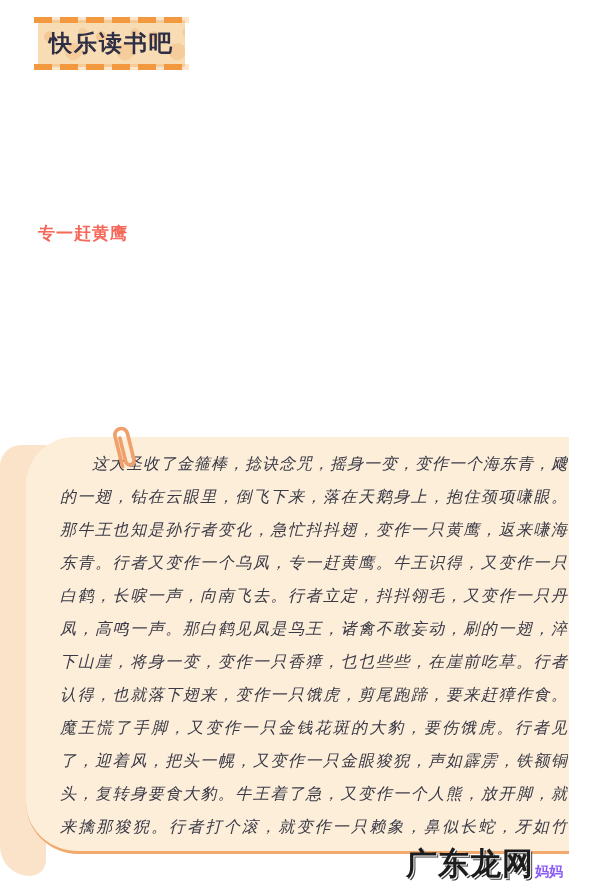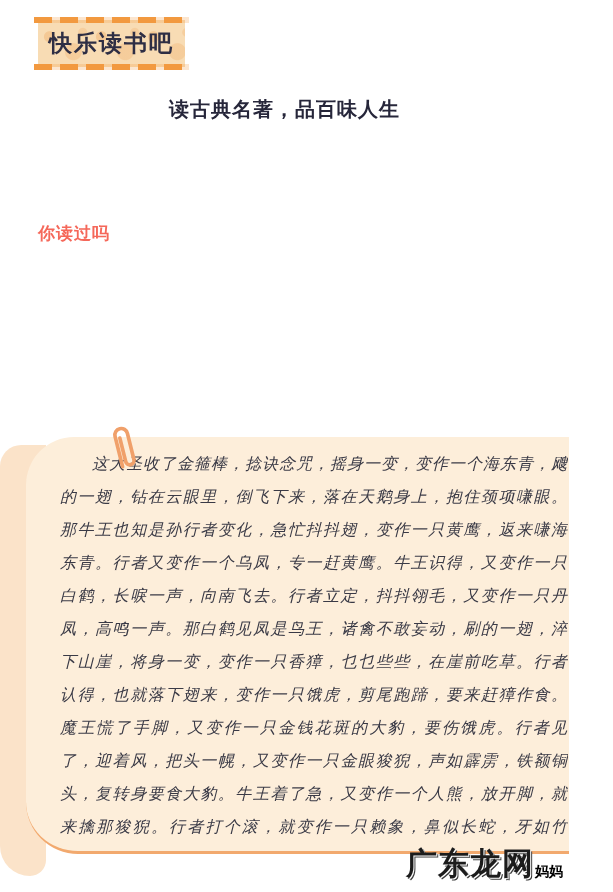--- a/index.html
+++ b/index.html
@@ -85,38 +85,37 @@
   .watermark{
     position:absolute;right:6px;top:843px;height:46px;
     display:flex;align-items:flex-start;
     font-family:"DejaVu Sans","Liberation Sans",sans-serif;
   }
   .wm-main{
     font-size:31px;font-weight:900;color:#1c1c1c;letter-spacing:1px;
     text-shadow:1px 1px 0 #ffffff,2px 2px 0 #3a3a3a;
   }
   .wm-small{
-    font-size:14px;font-weight:700;color:#000000;margin-left:1px;
+    font-size:14px;font-weight:700;color:#8b5cf6;margin-left:1px;
     align-self:flex-end;padding-bottom:8px;
     text-shadow:1px 1px 0 #ffffff;
   }
 </style>
 </head>
 <body>
 
 <div class="page">
 
   <div class="badge">
     <span class="badge-label">快乐读书吧</span>
   </div>
 
-  <h1 class="title">读古典名著，品百味人生</h1>
 
 
-  <h2 class="section-heading">你读过吗</h2>
+  <h2 class="section-heading">专一赶黄鹰</h2>
 
 
 
   <div class="excerpt">
     <div class="excerpt-back"></div>
     <div class="excerpt-card">
       <div class="excerpt-edge"></div>
       <div class="excerpt-inner">
         <p class="excerpt-text">这大圣收了金箍棒，捻诀念咒，摇身一变，变作一个海东青，飕的一翅，钻在云眼里，倒飞下来，落在天鹅身上，抱住颈项嗛眼。那牛王也知是孙行者变化，急忙抖抖翅，变作一只黄鹰，返来嗛海东青。行者又变作一个乌凤，专一赶黄鹰。牛王识得，又变作一只白鹤，长唳一声，向南飞去。行者立定，抖抖翎毛，又变作一只丹凤，高鸣一声。那白鹤见凤是鸟王，诸禽不敢妄动，刷的一翅，淬下山崖，将身一变，变作一只香獐，乜乜些些，在崖前吃草。行者认得，也就落下翅来，变作一只饿虎，剪尾跑蹄，要来赶獐作食。魔王慌了手脚，又变作一只金钱花斑的大豹，要伤饿虎。行者见了，迎着风，把头一幌，又变作一只金眼狻猊，声如霹雳，铁额铜头，复转身要食大豹。牛王着了急，又变作一个人熊，放开脚，就来擒那狻猊。行者打个滚，就变作一只赖象，鼻似长蛇，牙如竹笋，撒开鼻子，要去卷那人熊。</p>
 

